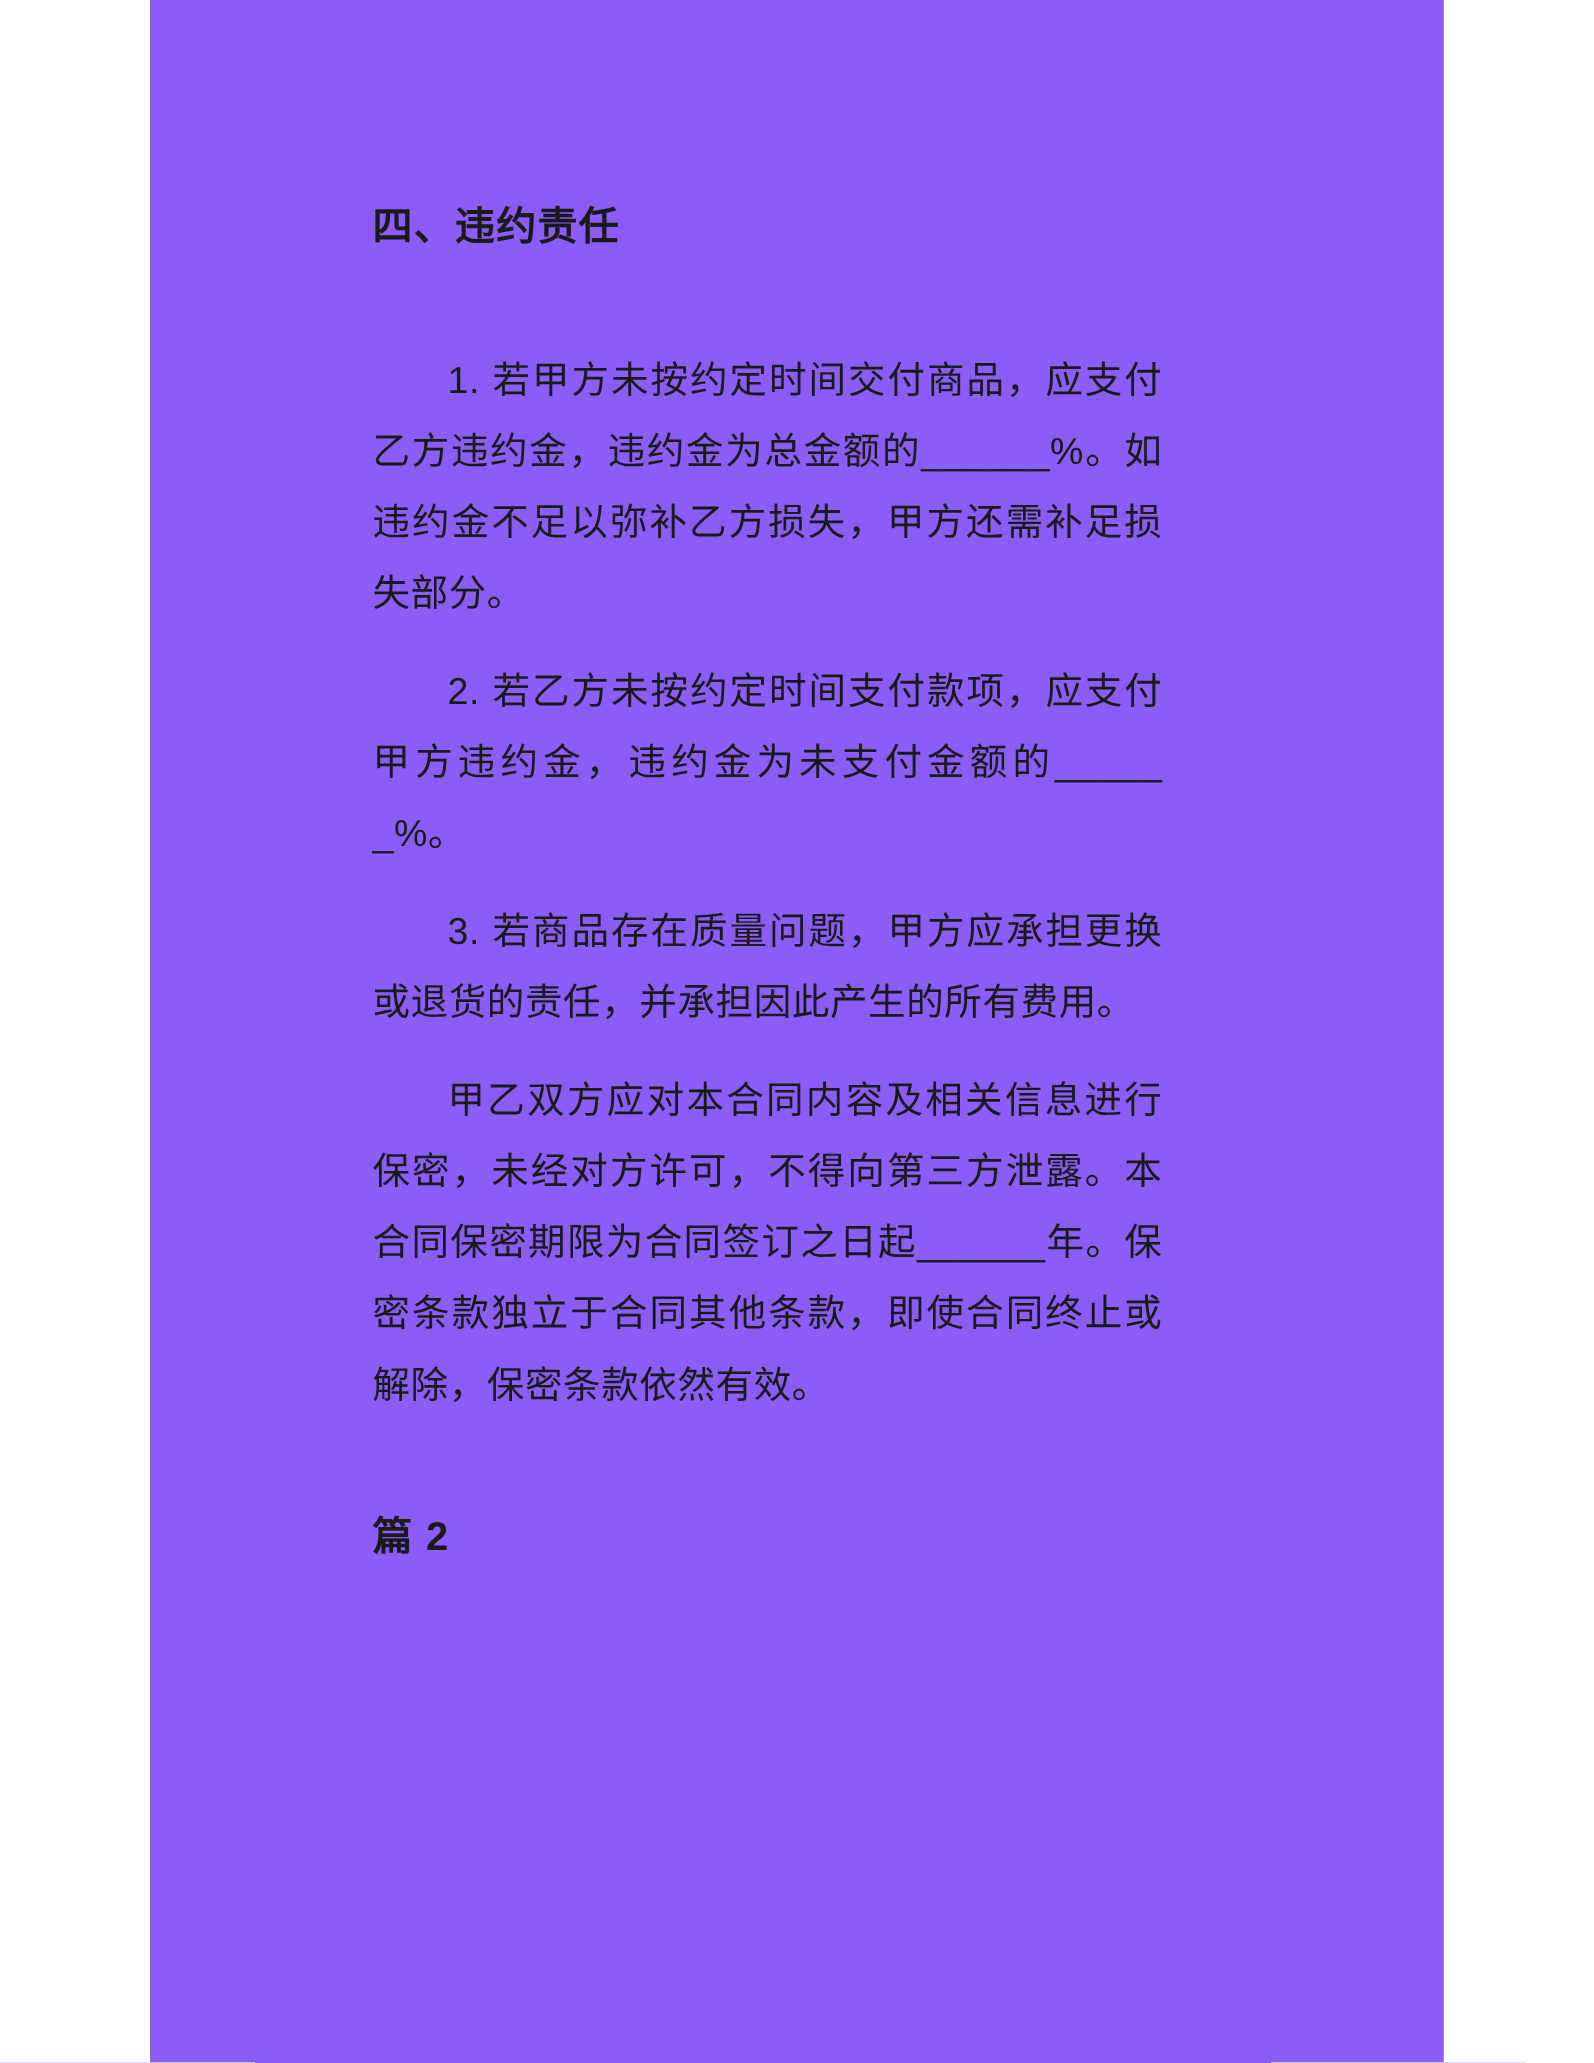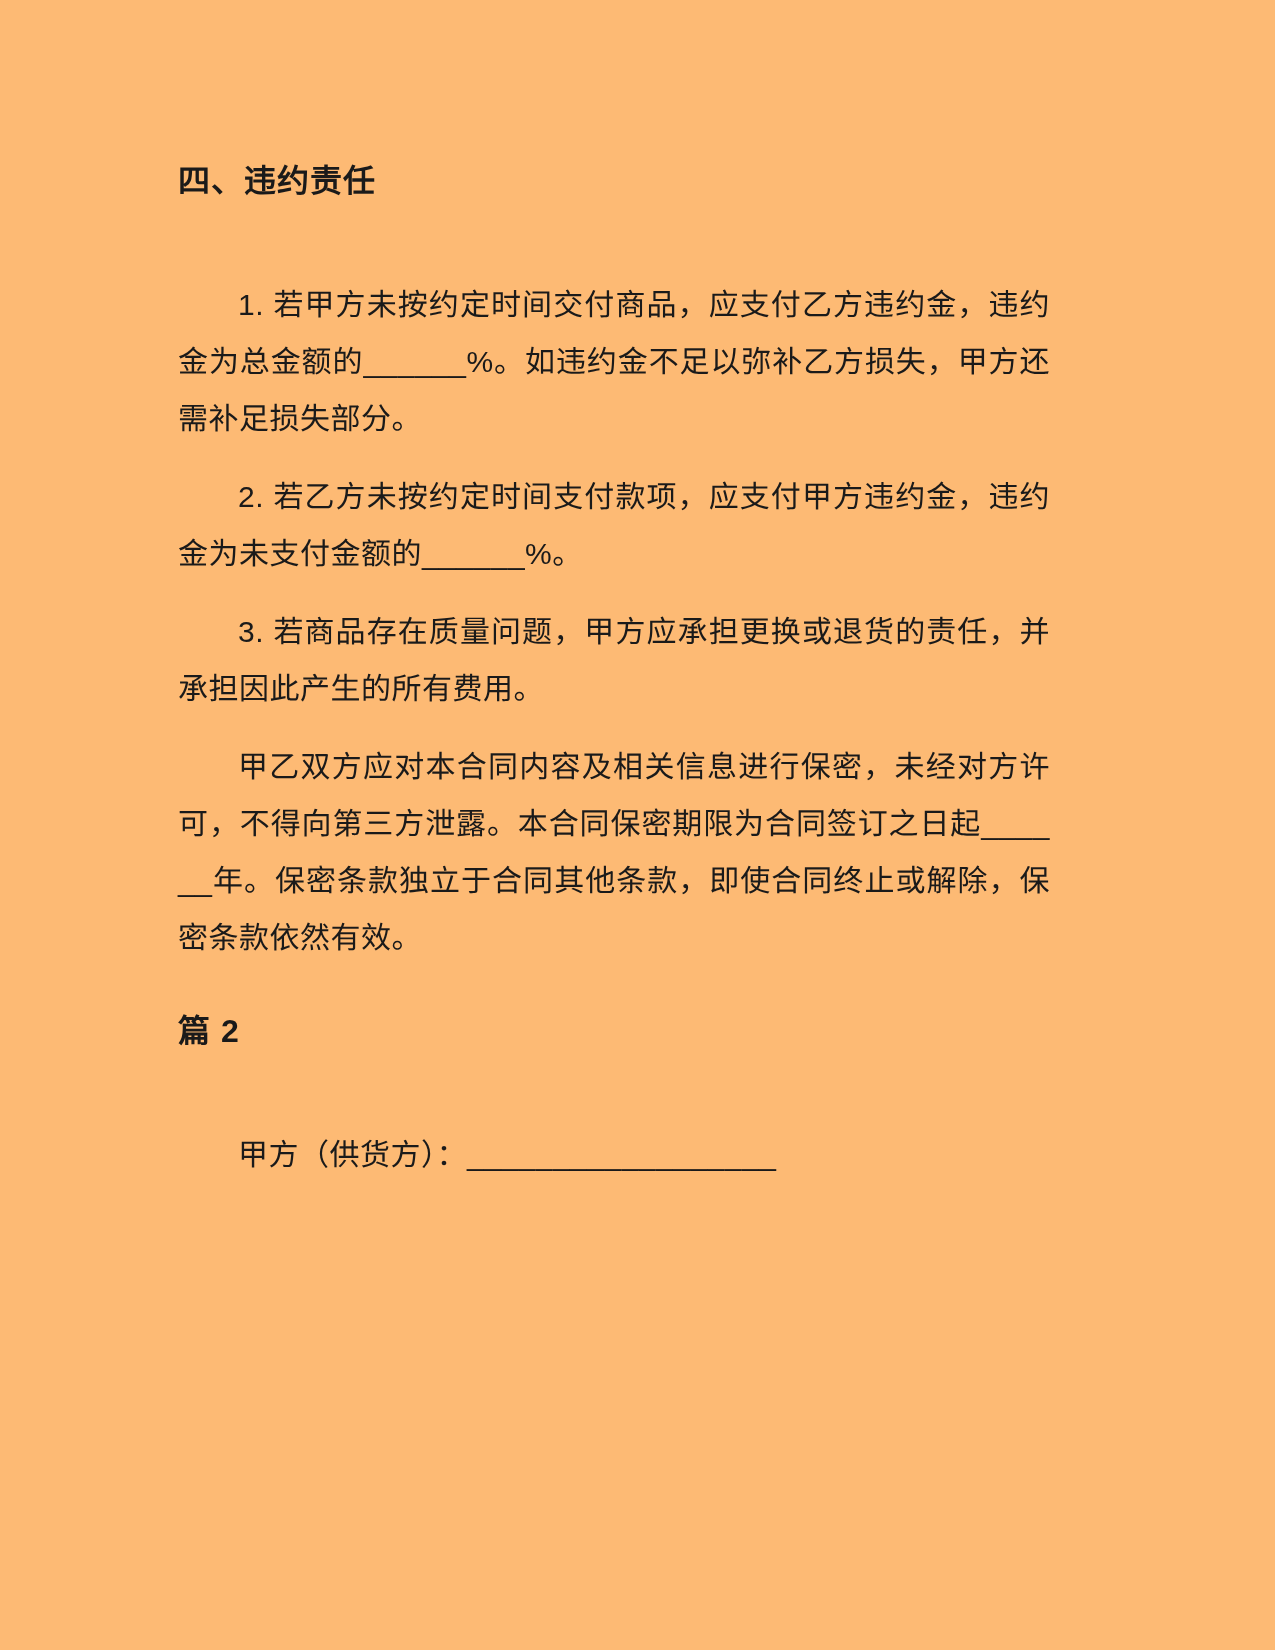--- a/index.html
+++ b/index.html
@@ -2,42 +2,42 @@
 <html lang="zh-CN"><head>
 <meta charset="utf-8">
 <style>
   html, body {
     margin: 0;
     padding: 0;
     background: #ffffff;
   }
   .page {
     position: relative;
-    width: 1275px;
+    width: 1035px;
     height: 1650px;
     margin: 0 auto;
-    background: #fdba74;
+    background: #8b5cf6;
     color: #1a1a1a;
     box-sizing: border-box;
     padding: 122px 225px 16px 178px;
     font-family: "Liberation Sans", "DejaVu Sans", sans-serif;
     overflow: hidden;
   }
   h2.section-heading {
     font-size: 32px;
     line-height: 46px;
     font-weight: 700;
     margin: 36px 0 72px 0;
     letter-spacing: 1px;
   }
   h2.part-heading {
     font-size: 32px;
     line-height: 46px;
     font-weight: 700;
-    margin: 42px 0 72px 0;
+    margin: 69px 0 72px 0;
     letter-spacing: 1px;
   }
   p.body-para {
     font-size: 30px;
     line-height: 57px;
     font-weight: 400;
     margin: 0 0 21px 0;
     text-indent: 2em;
     text-align: justify;
     letter-spacing: 0.5px;
@@ -56,15 +56,14 @@
   <p class="body-para">2. 若乙方未按约定时间支付款项，应支付甲方违约金，违约金为未支付金额的______%。</p>
 
   <p class="body-para">3. 若商品存在质量问题，甲方应承担更换或退货的责任，并承担因此产生的所有费用。</p>
 
 
   <p class="body-para">甲乙双方应对本合同内容及相关信息进行保密，未经对方许可，不得向第三方泄露。本合同保密期限为合同签订之日起______年。保密条款独立于合同其他条款，即使合同终止或解除，保密条款依然有效。</p>
 
 
   <h2 class="part-heading">篇 2</h2>
 
-  <p class="body-para">甲方（供货方）：__________________</p>
 
 </div>
 
 </body></html>

